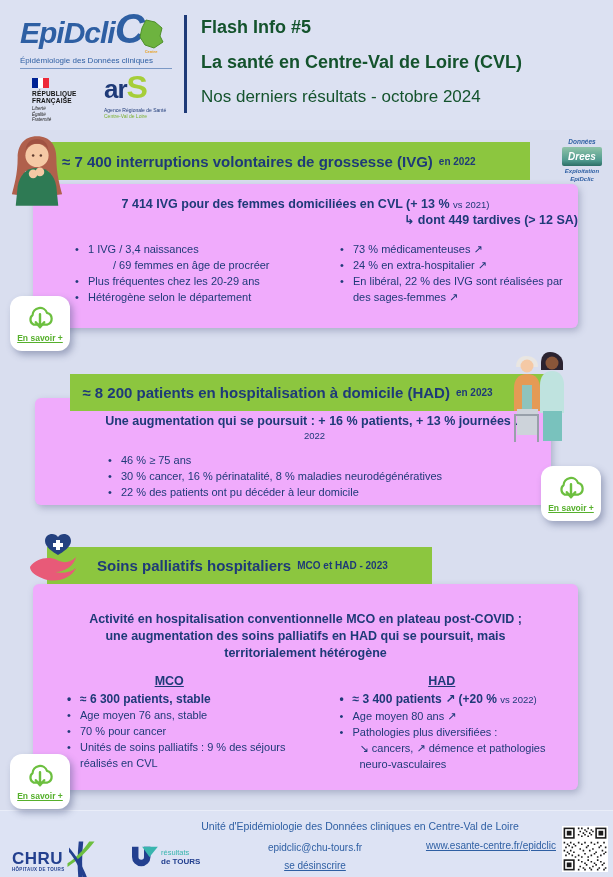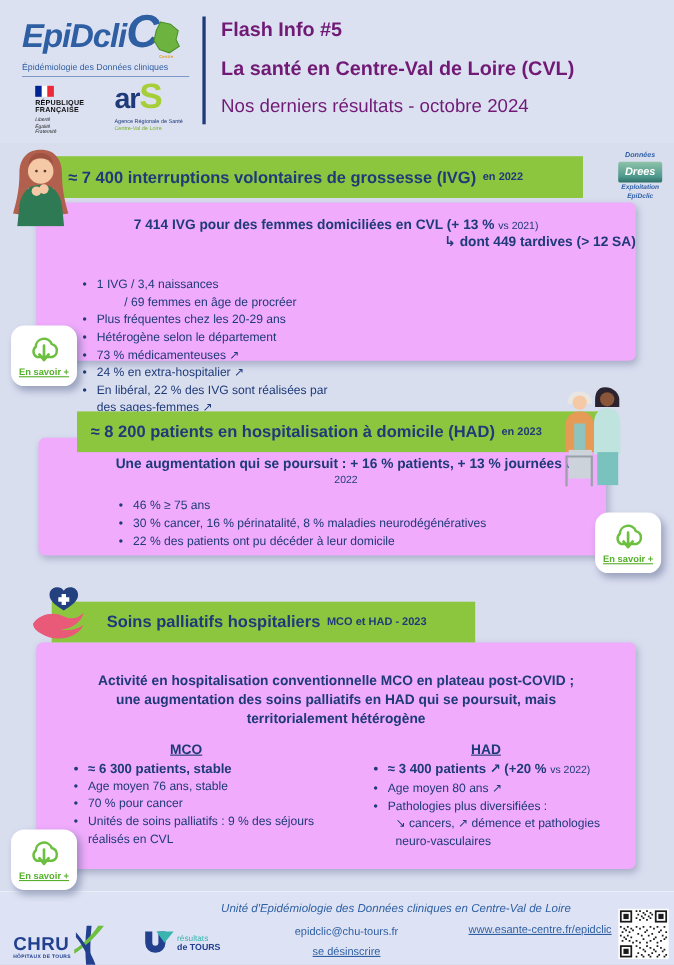--- a/index.html
+++ b/index.html
@@ -20,21 +20,21 @@
   .rf-flag i { flex:1; } .rf-b{background:#002395;} .rf-w{background:#fff;} .rf-r{background:#ed2939;}
   .rf-name { font-size:6.5px; font-weight:bold; line-height:7px; letter-spacing:.2px; }
   .rf-motto { font-size:4.5px; font-style:italic; margin-top:2px; line-height:5.5px; color:#222; }
   .ars-block { position:absolute; left:104px; top:74px; }
   .ars-word { line-height:26px; white-space:nowrap; }
   .ars-ar { font-size:26px; font-weight:bold; color:#1e3a78; letter-spacing:-1px; }
   .ars-s  { font-size:32px; font-weight:bold; color:#a6ce39; }
   .ars-sub1 { font-size:5px; color:#1e3a78; margin-top:1px; }
   .ars-sub2 { font-size:5px; color:#7ab02e; }
   .hdr-divider { position:absolute; left:184px; top:15px; width:3px; height:98px; background:#1e3a78; }
-  .hdr-titles { position:absolute; left:201px; top:17px; color:#701a75; }
+  .hdr-titles { position:absolute; left:201px; top:17px; color:#14532d; }
   .hdr-t1 { font-size:18px; font-weight:bold; }
   .hdr-t2 { font-size:18px; font-weight:bold; margin-top:14px; }
   .hdr-t3 { font-size:17px; font-weight:normal; margin-top:14px; }
 
   
   .banner { position:absolute; background:#8cc63f; display:flex; align-items:center; z-index:2; }
   .banner .bt { font-size:15px; font-weight:bold; color:#1e3a78; white-space:nowrap; }
   .banner .by { font-size:10px; font-weight:bold; color:#1e3a78; margin-left:6px; white-space:nowrap; }
   .card { position:absolute; background:#f0abfc; border-radius:6px; box-shadow:2px 3px 7px rgba(80,90,130,.35); z-index:1; }
   .headline { text-align:center; font-size:12.5px; font-weight:bold; color:#1e3a78; }
@@ -54,21 +54,21 @@
   .avatar-woman { position:absolute; left:8px; top:132px; z-index:3; }
   .banner1 { left:38px; top:142px; width:492px; height:38px; padding-left:24px; }
   .drees-badge { position:absolute; left:556px; top:138px; width:52px; text-align:center; z-index:3; }
   .drees-top { font-size:6.5px; font-style:italic; font-weight:bold; color:#2e5fa3; }
   .drees-logo { margin:2px auto 2px; width:40px; height:19px; border-radius:2px;
                 background:linear-gradient(180deg,#8fc3a8 0%,#4f9a8e 70%,#2d6e66 100%);
                 color:#fff; font-weight:bold; font-style:italic; font-size:10px; line-height:19px; }
   .drees-bot { font-size:6px; font-style:italic; font-weight:bold; color:#2e5fa3; line-height:7.5px; }
   .card1 { left:33px; top:184px; width:545px; height:144px; padding-top:13px; }
   .card1 .hl2 { text-align:right; margin-left:120px; font-size:12.5px; font-weight:bold; margin-top:1px; }
-  .cols1 { display:flex; margin-top:24px; padding-left:40px;flex-direction:column; }
+  .cols1 { display:flex; margin-top:14px; padding-left:40px; }
   .cols1 .colL { width:265px; }
   .cols1 .colR { width:240px; }
   .more1 { left:10px; top:296px; }
 
   
   .banner2 { left:70px; top:374px; width:490px; height:37px; justify-content:center; padding-right:55px; }
   .illu-had { position:absolute; left:504px; top:349px; z-index:3; }
   .card2 { left:35px; top:398px; width:516px; height:107px; padding-top:16px;padding-left:43px; }
   .card2 .headline { padding:0 20px; }
   .card2 .bullets { margin-top:10px; padding-left:28px; }
@@ -86,21 +86,21 @@
   .more3 { left:10px; top:754px; }
 
   
   .footer-band { position:absolute; left:0; top:810px; width:613px; height:67px; background:#dde3f4; border-top:1px solid #e9edf8; }
   .chru { position:absolute; left:12px; top:836px; display:flex; align-items:center; }
   .chru-name { font-size:17px; font-weight:bold; color:#23408f; letter-spacing:.5px; line-height:16px; }
   .chru-sub { font-size:4.5px; font-weight:bold; color:#23408f; letter-spacing:.3px; }
   .ut { position:absolute; left:130px; top:845px; display:flex; align-items:center; }
   .ut-txt1 { font-size:7.5px; color:#39b5ae; line-height:8px; }
   .ut-txt2 { font-size:8px; font-weight:bold; color:#23408f; }
-  .f-org { position:absolute; left:150px; top:820px; width:420px; text-align:center; font-size:10.5px; color:#2e5fa3;font-style:italic; }
+  .f-org { position:absolute; left:150px; top:820px; width:420px; text-align:center; font-size:10.5px; color:#2e5fa3; }
   .f-email { position:absolute; left:230px; top:842px; width:170px; text-align:center; font-size:10px; color:#2e5fa3; }
   .f-unsub { position:absolute; left:230px; top:860px; width:170px; text-align:center; font-size:10px; color:#2e5fa3; text-decoration:underline; cursor:pointer; }
   .f-works { position:absolute; left:398px; top:839px; width:158px; text-align:right; font-size:10px; color:#2e5fa3; line-height:14px; }
   .f-link { text-decoration:underline; cursor:pointer; }
   .qr { position:absolute; left:562px; top:826px; }
 </style>
 </head>
 <body>
 
 <div class="page">

